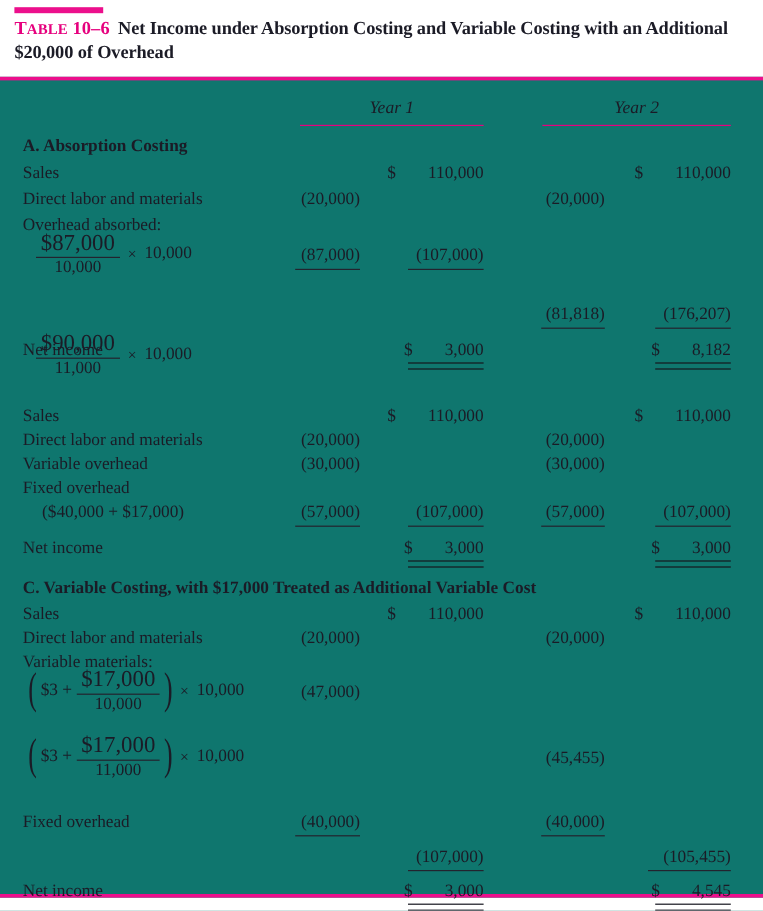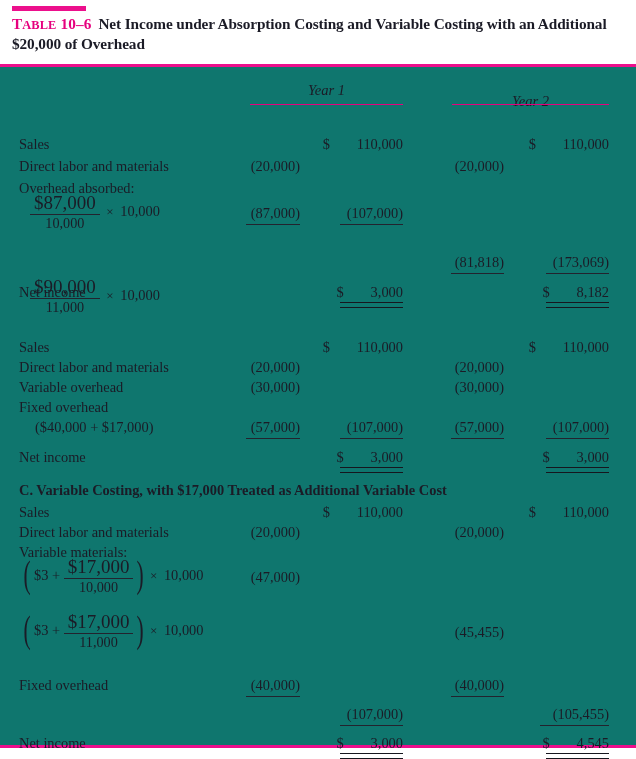--- a/index.html
+++ b/index.html
@@ -91,24 +91,25 @@
 <div class="page">
 
   <div class="cap-rule"></div>
   <div class="caption">
     <span class="tablenum"><span>T</span><span class="sc">ABLE</span>&nbsp;<span>10–6</span></span><span class="ttl">Net Income under Absorption Costing and Variable Costing with an Additional $20,000 of Overhead</span>
   </div>
 
   <div class="tbl">
 
     <div class="yhead" style="left:250px;top:16px;width:153px;">Year 1</div>
-    <div class="yhead" style="left:452px;top:16px;width:157px;margin-top:11px;">Year 2</div>
+    <div class="yhead" style="left:452px;top:16px;width:157px;">Year 2</div>
     <div class="hrule" style="left:250px;top:37px;width:153px;"></div>
     <div class="hrule" style="left:452px;top:37px;width:157px;"></div>
 
+    <div class="lbl hd" style="top:48px;">A. Absorption Costing</div>
 
     <div class="lbl" style="top:70px;">Sales</div>
     <div class="c2" style="top:70px;"><span class="dl"><span class="d">$</span><span>110,000</span></span></div>
     <div class="c4" style="top:70px;"><span class="dl"><span class="d">$</span><span>110,000</span></span></div>
 
     <div class="lbl" style="top:92px;">Direct labor and materials</div>
     <div class="c1" style="top:92px;">(20,000)</div>
     <div class="c3" style="top:92px;">(20,000)</div>
 
     <div class="lbl" style="top:114px;">Overhead absorbed:</div>
@@ -131,21 +132,21 @@
       <span class="frac">
         <span class="num">$90,000</span>
         <span class="bar"></span>
         <span class="den">11,000</span>
       </span>
       <span class="times">×</span>
       <span class="mult">10,000</span>
     </div>
     <div class="c3" style="top:188px;">(81,818)</div>
     <div class="ur" style="left:451px;top:206px;width:53px;"></div>
-    <div class="c4" style="top:188px;">(173,069)</div>
+    <div class="c4" style="top:188px;">(176,207)</div>
     <div class="ur" style="left:546px;top:206px;width:63px;"></div>
 
     <div class="lbl" style="top:218px;">Net income</div>
     <div class="c2" style="top:218px;"><span class="dl"><span class="d">$</span><span>3,000</span></span></div>
     <div class="dbl" style="left:340px;top:235px;width:63px;"></div>
     <div class="c4" style="top:218px;"><span class="dl"><span class="d">$</span><span>8,182</span></span></div>
     <div class="dbl" style="left:546px;top:235px;width:63px;"></div>
 
 
     <div class="lbl" style="top:273px;">Sales</div>

